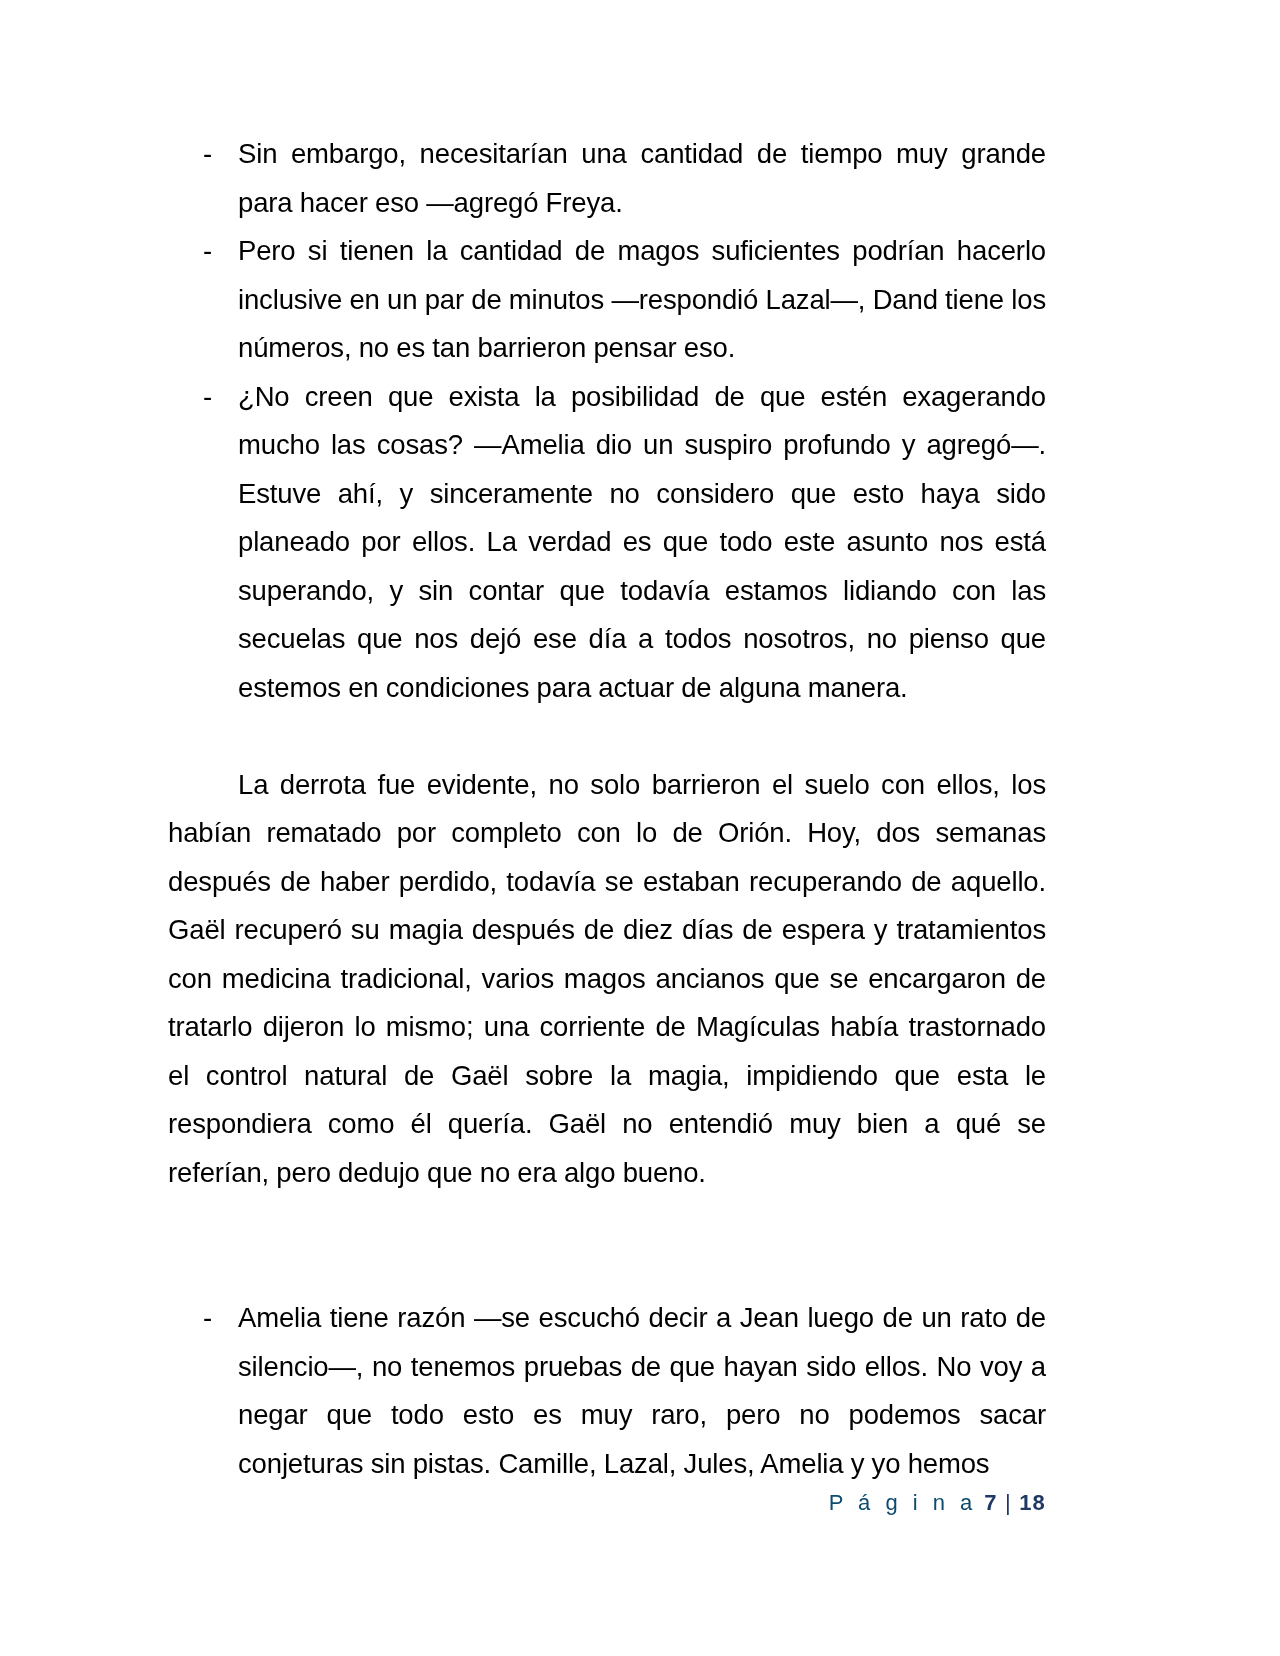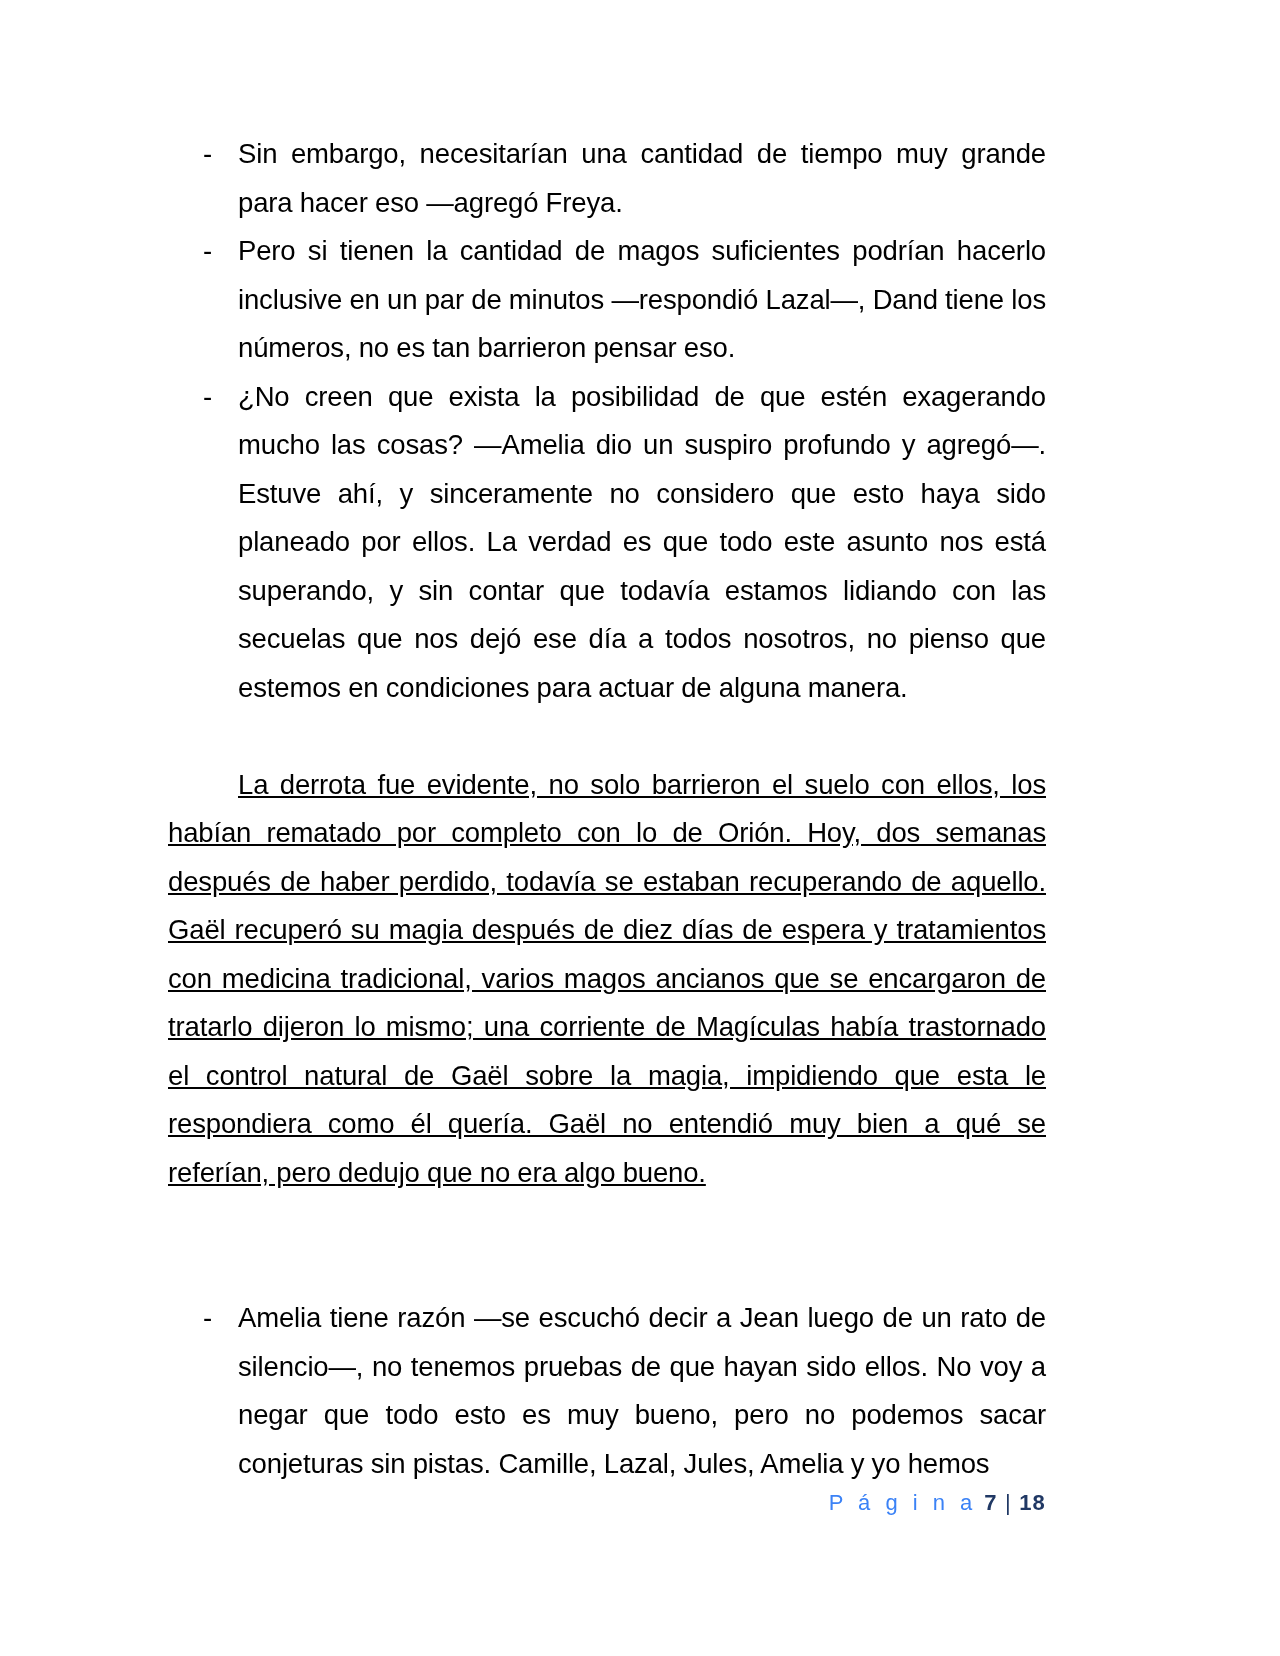--- a/index.html
+++ b/index.html
@@ -30,21 +30,20 @@
   .para {
     margin: 0 0 0 0;
     font-size: 27.5px;
     line-height: 48.5px;
     text-align: justify;
     text-justify: inter-word;
     text-indent: 70px;
     letter-spacing: -0.15px;
     word-spacing: -0.2px;
     hyphens: none;
-    text-decoration: underline;
   }
   .para-gap {
     height: 48.5px;
   }
   
   .bullet-list {
     list-style: none;
     margin: 0;
     padding: 0;
   }
@@ -75,21 +74,21 @@
     left: 168px;
     top: 1488px;
     width: 878px;
     text-align: right;
     font-size: 22px;
     line-height: 30px;
     white-space: nowrap;
   }
   .footer .word {
     letter-spacing: 4.5px;
-    color: #3b82f6;
+    color: #0c4a6e;
     text-align: center;
   }
   .footer .nums {
     letter-spacing: 1.2px;
     color: #203864;
     font-weight: 600;
   }
   .footer .sep {
     color: #203864;
     letter-spacing: 1.2px;
@@ -122,21 +121,21 @@
     <p class="para">La derrota fue evidente, no solo barrieron el suelo con ellos, los habían rematado por completo con lo de Orión. Hoy, dos semanas después de haber perdido, todavía se estaban recuperando de aquello. Gaël recuperó su magia después de diez días de espera y tratamientos con medicina tradicional, varios magos ancianos que se encargaron de tratarlo dijeron lo mismo; una corriente de Magículas había trastornado el control natural de Gaël sobre la magia, impidiendo que esta le respondiera como él quería. Gaël no entendió muy bien a qué se referían, pero dedujo que no era algo bueno.</p>
 
     <div class="para-gap"></div>
 
 
     <div class="para-gap"></div>
 
     <ul class="bullet-list">
       <li class="bullet-item">
         <span class="dash">-</span>
-        <span class="btext">Amelia tiene razón —se escuchó decir a Jean luego de un rato de silencio—, no tenemos pruebas de que hayan sido ellos. No voy a negar que todo esto es muy bueno, pero no podemos sacar conjeturas sin pistas. Camille, Lazal, Jules, Amelia y yo hemos</span>
+        <span class="btext">Amelia tiene razón —se escuchó decir a Jean luego de un rato de silencio—, no tenemos pruebas de que hayan sido ellos. No voy a negar que todo esto es muy raro, pero no podemos sacar conjeturas sin pistas. Camille, Lazal, Jules, Amelia y yo hemos</span>
       </li>
     </ul>
 
   </div>
 
   <div class="footer">
     <span class="word">P á g i n a</span><span class="nums">&nbsp;<span>7</span></span><span class="sep">&nbsp;<span>|</span>&nbsp;</span><span class="nums">18</span>
   </div>
 
 </div>

